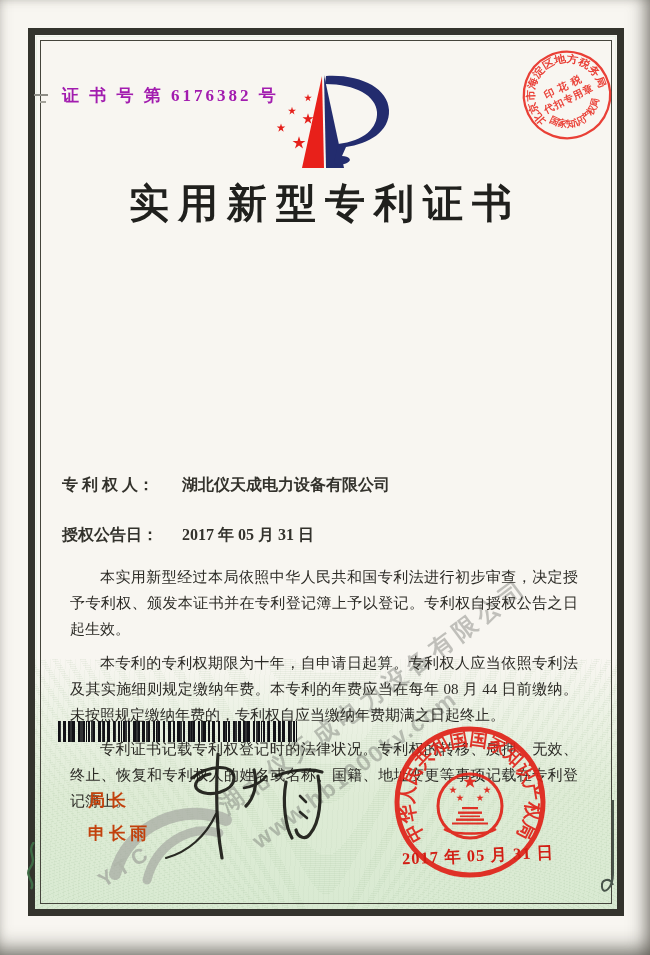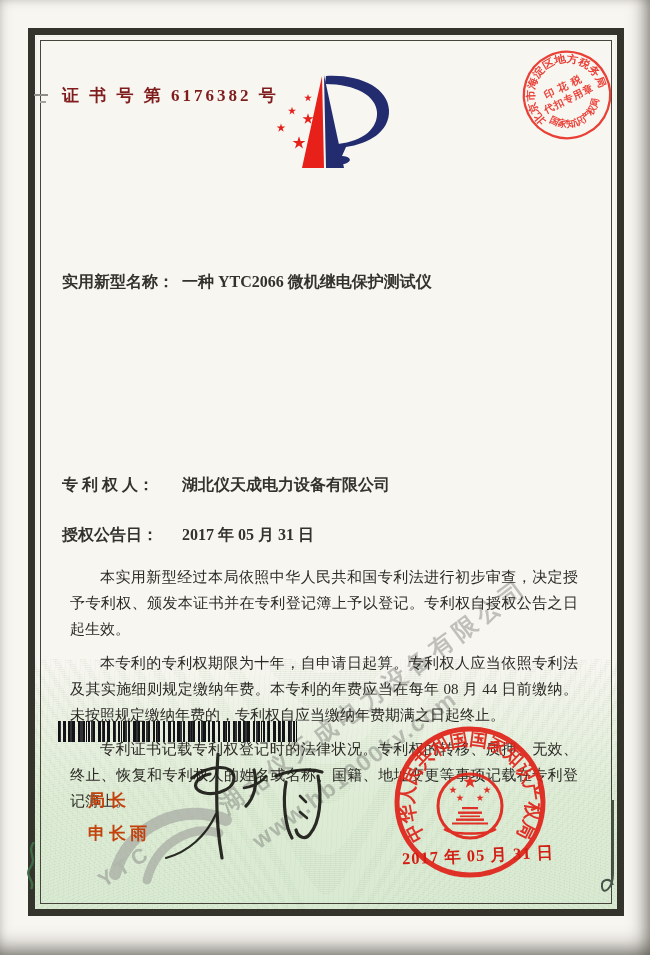--- a/index.html
+++ b/index.html
@@ -8,21 +8,21 @@
          box-shadow:inset -14px 0 18px -10px rgba(70,68,60,.65), inset 0 -16px 20px -10px rgba(70,68,60,.7),
                     inset 4px 4px 10px -6px rgba(120,118,110,.35);}
   .frame{position:absolute;left:28px;top:28px;width:582px;height:874px;border:7px solid #34342d;}
   .frame::before{content:"";position:absolute;inset:1px;border:1px solid rgba(233,242,228,.9);pointer-events:none;}
   .frame::after{content:"";position:absolute;inset:5px;border:1px solid #45453c;pointer-events:none;}
   .tint{position:absolute;left:0;right:0;bottom:0;height:250px;
         background:linear-gradient(180deg, rgba(226,238,218,0) 0%, rgba(226,238,218,.55) 22%, rgba(219,234,210,.9) 55%, #d9ead2 100%);}
   .tint .waves{position:absolute;inset:0;opacity:.6;
         background-image:repeating-radial-gradient(ellipse 900px 260px at 50% 115%, rgba(120,160,110,.16) 0 1.5px, rgba(0,0,0,0) 1.5px 7px),
                          repeating-linear-gradient(93deg, rgba(130,165,120,.08) 0 1px, rgba(0,0,0,0) 1px 5px);}
-  .cert-no{position:absolute;left:62px;top:84px;font-size:17px;font-weight:600;letter-spacing:3px;color:#7f1d1d;}
+  .cert-no{position:absolute;left:62px;top:84px;font-size:17px;font-weight:600;letter-spacing:3px;color:#a21caf;}
   .edge-mark{position:absolute;left:34px;top:94px;width:14px;height:2px;background:#8e8d86;}
   .edge-mark2{position:absolute;left:40px;top:101px;width:6px;height:2px;background:#a5a49c;}
   .title{position:absolute;left:0;top:176px;width:650px;text-align:center;font-size:40px;font-weight:700;
          letter-spacing:9px;color:#20201d;}
   .field{position:absolute;left:62px;font-size:16px;font-weight:600;color:#33322c;white-space:nowrap;}
   .field .lab{display:inline-block;min-width:116px;}
   .paras{position:absolute;left:62px;top:557px;width:524px;font-size:15px;font-weight:500;
          line-height:1.73;color:#2b2a25;text-align:justify;}
   .paras p{margin:8px;text-indent:2em;}
   .barcode{position:absolute;left:58px;top:721px;width:240px;height:21px;
@@ -74,25 +74,22 @@
     <polygon points="70,4 50,96 72,96" fill="#e8201a"></polygon>
     <polygon points="72,3 92,96 74,96" fill="#232c6e"></polygon>
     <path d="M 74 4 C 108 2 136 16 137 38 C 138 60 116 72 94 75 L 90 84 C 97 84 101 88 95 91 C 90 93 84 93 82 91 L 86 72 C 112 69 126 56 125 40 C 124 24 104 12 73 12 Z" fill="#232c6e"></path>
     <use href="#star5" transform="translate(56,26) scale(0.40)" fill="#e51f1a"></use>
     <use href="#star5" transform="translate(40,39) scale(0.42)" fill="#e51f1a"></use>
     <use href="#star5" transform="translate(56,47) scale(0.58)" fill="#e51f1a"></use>
     <use href="#star5" transform="translate(29,56) scale(0.45)" fill="#e51f1a"></use>
     <use href="#star5" transform="translate(47,71) scale(0.68)" fill="#e51f1a"></use>
   </svg>
 
+  <div class="title">实用新型专利证书</div>
 
-  <div class="field" style="top:272px">
-    <span class="lab">实用新型名称：</span>
-    <span class="val">一种 YTC2066 微机继电保护测试仪</span>
-  </div>
   <div class="field" style="top:475px">
     <span class="lab">专 利 权 人：</span>
     <span class="val">湖北仪天成电力设备有限公司</span>
   </div>
   <div class="field" style="top:525px">
     <span class="lab">授权公告日：</span>
     <span class="val">2017 年 05 月 31 日</span>
   </div>
 
   <div class="paras">

